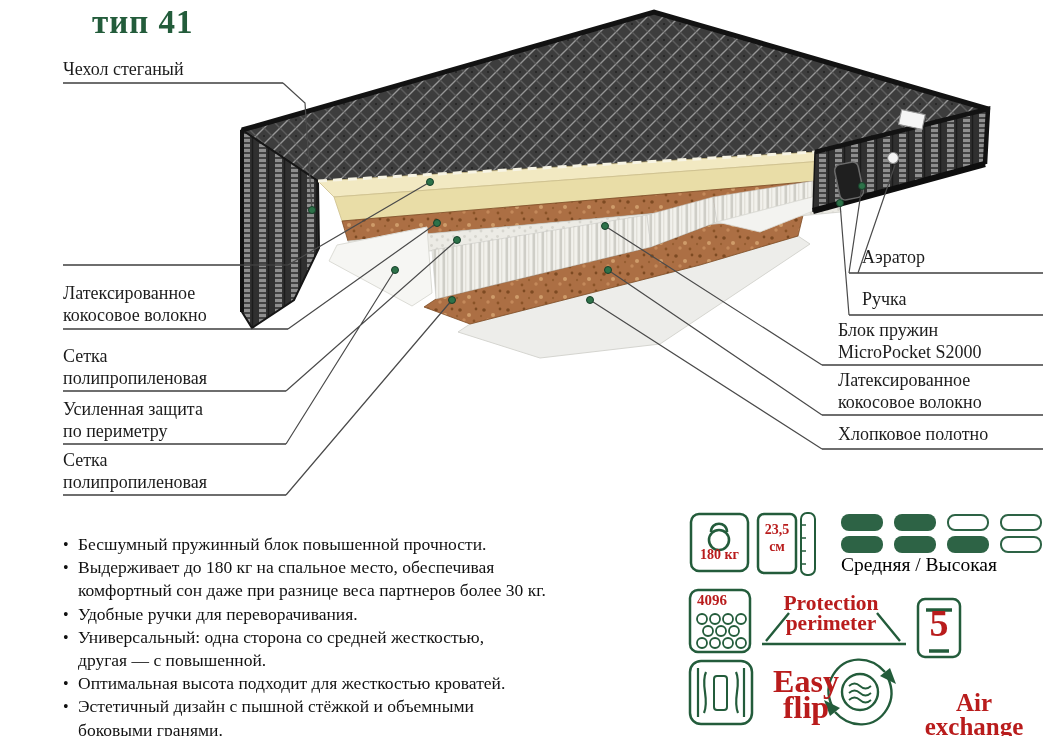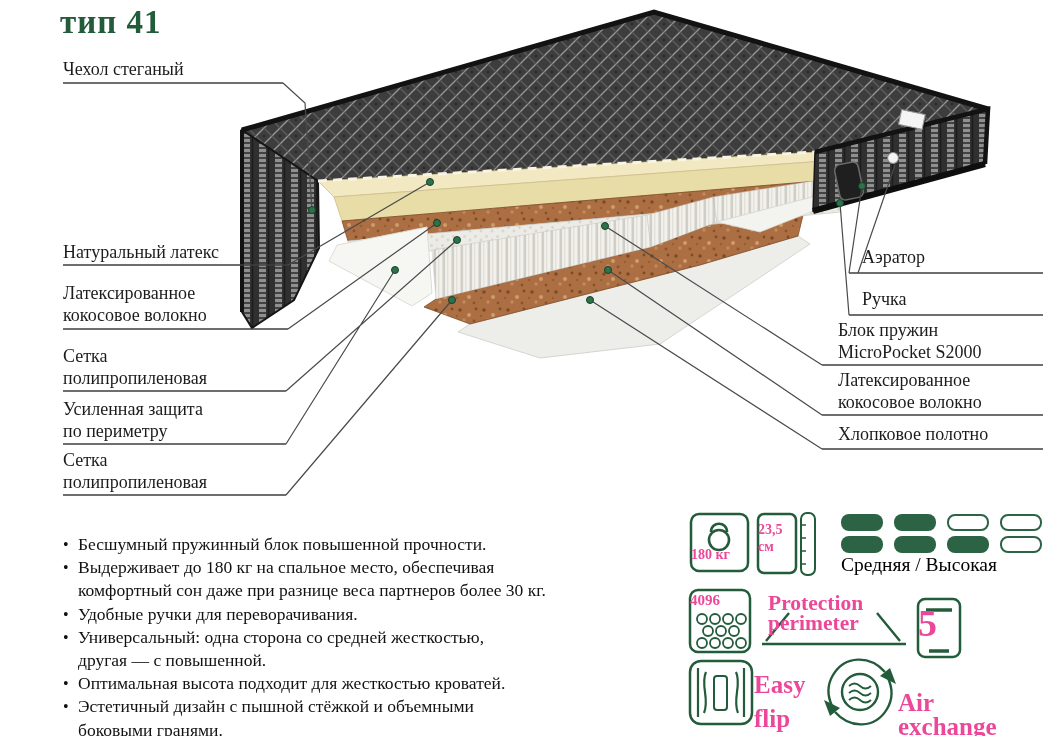--- a/index.html
+++ b/index.html
@@ -1,30 +1,30 @@
 <!DOCTYPE html>
 <html><head>
 <meta charset="utf-8">
 <style>
   html,body{margin:0;padding:0;background:#fff;}
   .canvas{position:relative;width:1055px;height:736px;background:#ffffff;overflow:hidden;
           font-family:"Liberation Serif",serif;}
-  .abs{position:absolute;}
+  .abs{position:absolute;margin-left:32px;}
   #page-title{left:60px;top:4px;font-size:33px;font-weight:bold;color:#235c3b;letter-spacing:1px;}
   .lbl{position:absolute;color:#1c1c1c;font-size:18px;line-height:21.5px;white-space:pre-line;}
   .llabel{left:63px;width:235px;}
   .rlabel{width:215px;}
   svg{position:absolute;left:0;top:0;}
-  .gtxt{position:absolute;color:#ec4899;font-weight:bold;text-align:left;white-space:pre-line;}
+  .gtxt{position:absolute;color:#b91c1c;font-weight:bold;text-align:center;white-space:pre-line;}
   #weight-value{left:691px;top:547px;width:57px;font-size:14px;}
   #height-value{left:758px;top:521px;width:38px;font-size:14px;line-height:17px;}
   #springs-count{left:690px;top:592px;width:44px;font-size:15px;}
   #zones-value{left:918px;top:603px;width:42px;font-size:38px;line-height:40px;}
   #protection-text{left:768px;top:593px;width:126px;font-size:21.5px;line-height:20px;}
-  #easyflip-text{left:754px;top:668px;width:104px;font-size:25px;line-height:34px;}
+  #easyflip-text{left:754px;top:668px;width:104px;font-size:32px;line-height:26px;}
   #air-text{left:898px;top:673px;width:152px;font-size:25px;line-height:24px;margin-top:18px;}
   #firmness-label{position:absolute;left:841px;top:554px;width:215px;font-size:19.5px;color:#000000;}
   #firmness-pills{position:absolute;left:841px;top:514px;width:210px;}
   .pill-row{display:flex;gap:11px;margin-bottom:5px;}
   .pill{width:42px;height:17px;border-radius:8px;box-sizing:border-box;}
   .pill.filled{background:#2d6345;}
   .pill.empty{border:2.5px solid #2d6345;background:#fff;}
   #bullet-list{position:absolute;left:63px;top:533px;width:570px;margin:0;padding:0;list-style:none;
                font-size:17.5px;line-height:23.2px;color:#111;}
   #bullet-list li{position:relative;padding-left:15px;white-space:pre-line;}
@@ -162,21 +162,20 @@
         <polygon points="824,700 830,716 840,708" fill="#235c3b" stroke="none"></polygon>
         <path d="M835,712 C850,729 875,729 887,709 C893,699 893,689 888,678"></path>
         <polygon points="896,684 890,668 880,676" fill="#235c3b" stroke="none"></polygon>
       </g>
     </g>
   </svg>
 
   <div id="page-title" class="abs">тип 41</div>
 
   <div class="lbl llabel" style="top:59px">Чехол стеганый</div>
-  <div class="lbl llabel" style="top:242px">Натуральный латекс</div>
   <div class="lbl llabel" style="top:283px">Латексированное
 кокосовое волокно</div>
   <div class="lbl llabel" style="top:346px">Сетка
 полипропиленовая</div>
   <div class="lbl llabel" style="top:399px">Усиленная защита
 по периметру</div>
   <div class="lbl llabel" style="top:450px">Сетка
 полипропиленовая</div>
 
   <div class="lbl rlabel" style="left:862px;top:247px">Аэратор</div>

